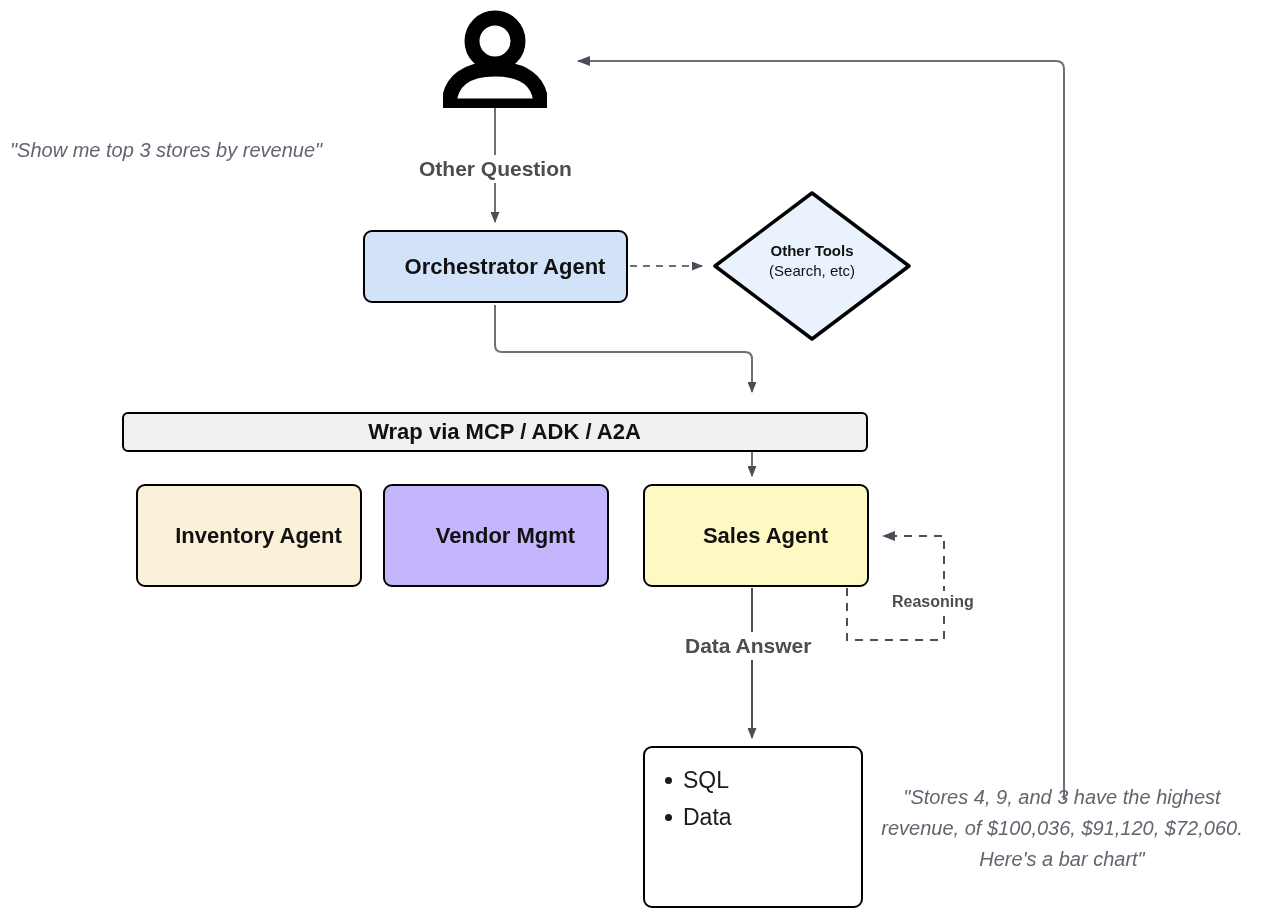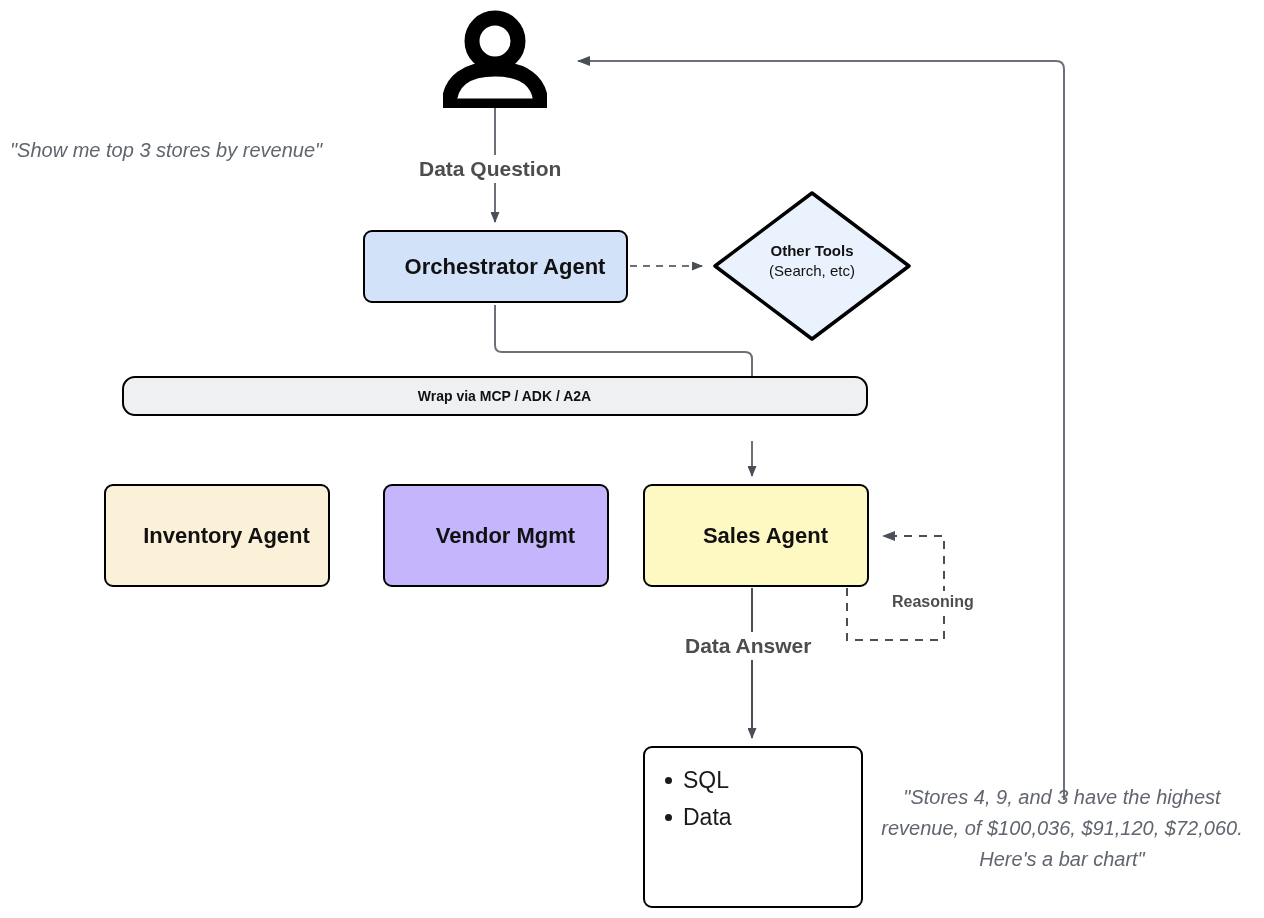--- a/index.html
+++ b/index.html
@@ -41,29 +41,29 @@
   #orchestrator-agent {
     left: 363px;
     top: 230px;
     width: 265px;
     height: 73px;
     background: #d2e2f9;
     font-size: 22px;
   }
   #mcp-bar {
     left: 122px;
-    top: 376px;
+    top: 412px;
     width: 746px;
     height: 40px;
     background: #eef0f2;
-    font-size: 14px;
-    border-radius: 13px;
+    font-size: 22px;
+    border-radius: 6px;
   }
   #inventory-agent {
-    left: 104px;
+    left: 136px;
     top: 484px;
     width: 226px;
     height: 103px;
     background: #fbf1d8;
     font-size: 22px;
   }
   #vendor-mgmt {
     left: 383px;
     top: 484px;
     width: 226px;
@@ -217,21 +217,21 @@
     <path d="M1064,800 L1064,69 Q1064,61 1056,61 L578,61" fill="none" stroke="#6b7079" stroke-width="2" marker-end="url(#arrow-left)"></path>
   </svg>
 
   <svg id="user-icon" viewBox="0 0 104 98" width="104" height="98">
     <circle cx="52" cy="31" r="23" fill="none" stroke="#000000" stroke-width="15"></circle>
     <path d="M6,96 C6,70 25,59 52,59 C79,59 98,70 98,96 Z" fill="none" stroke="#000000" stroke-width="15" stroke-linejoin="round"></path>
   </svg>
 
   <div class="quote" id="quote-user">"Show me top 3 stores by revenue"</div>
 
-  <div class="edge-label" id="label-data-question">Data Question</div>
+  <div class="edge-label" id="label-data-question">Other Question</div>
 
   <div class="node" id="orchestrator-agent">Orchestrator Agent</div>
 
   <div id="other-tools">
     <div class="diamond-label">
       <div class="dl-title">Other Tools</div>
       <div class="dl-sub">(Search, etc)</div>
     </div>
   </div>
 

